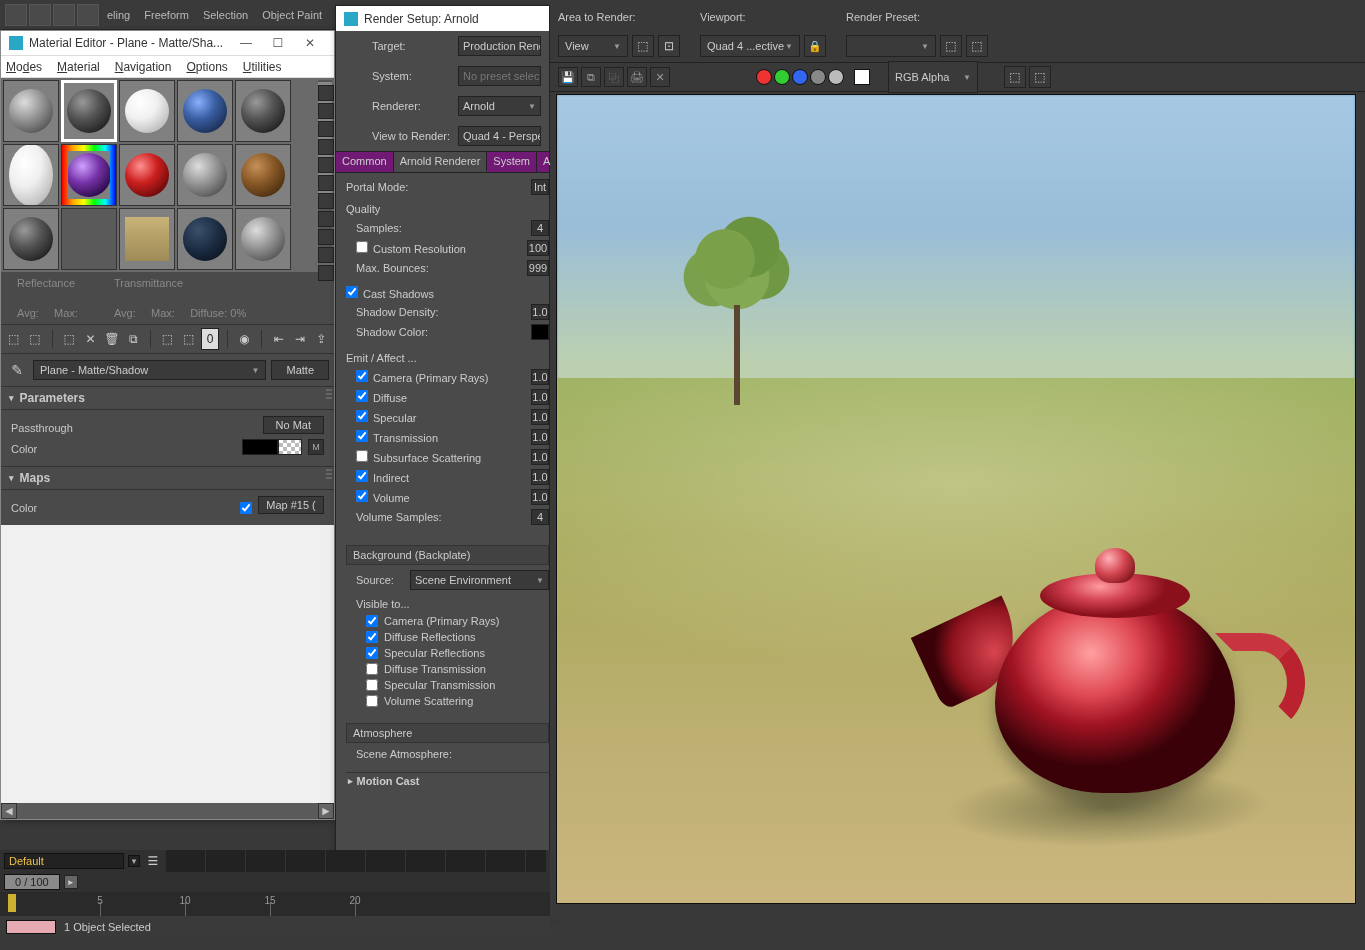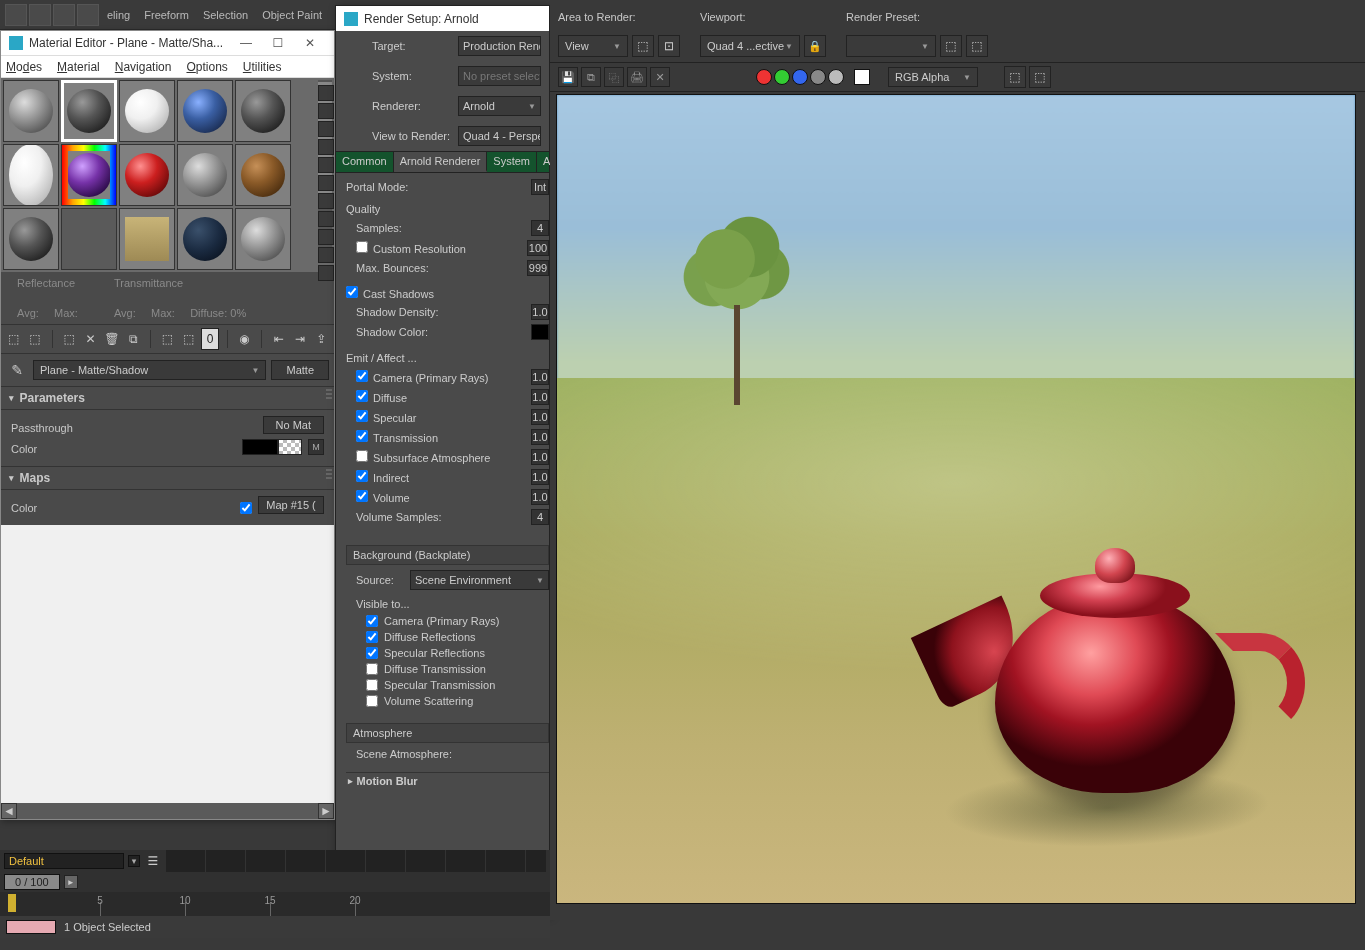--- a/index.html
+++ b/index.html
@@ -78,21 +78,21 @@
   
   .render-setup{position:absolute;left:335px;top:5px;width:215px;height:910px;background:#4a4a4a;border:1px solid #222;box-shadow:2px 2px 8px rgba(0,0,0,.4);}
   .rs-titlebar{height:25px;background:#fff;display:flex;align-items:center;padding:0 8px;color:#333;font-size:12px;}
   .rs-titlebar .app-icon{width:14px;height:14px;background:#2aa7c6;margin-right:6px;}
   .rs-body{padding:0;color:#ccc;font-size:11px;}
   .rs-row{display:flex;align-items:center;padding:5px 8px;gap:6px;}
   .rs-row .rs-label{flex:0 0 80px;margin-left:28px;}
   .rs-dd{flex:1;background:#3a3a3a;border:1px solid #222;height:20px;display:flex;align-items:center;padding:0 4px;overflow:hidden;white-space:nowrap;}
   .rs-dd.faded{color:#777;}
   
-  .rs-tabs{display:flex;border-top:1px solid #222;border-bottom:1px solid #222;background:#14532d;height:22px;}
+  .rs-tabs{display:flex;border-top:1px solid #222;border-bottom:1px solid #222;background:#701a75;height:22px;}
   .rs-tab{padding:3px 6px;font-size:11px;border-right:1px solid #222;cursor:pointer;white-space:nowrap;}
   .rs-tab.active{background:#4a4a4a;border-bottom:2px solid #4a4a4a;}
   
   .rs-section{padding:4px 0 4px 10px;}
   .rs-heading{font-size:11px;margin:6px 0 3px 0;color:#ccc;}
   .rs-heading.box{border:1px solid #333;padding:3px 6px;background:#424242;}
   .rs-param{display:flex;align-items:center;padding:2px 0;gap:4px;}
   .rs-param .plabel{flex:1;font-size:11px;}
   .rs-param .spin{width:18px;background:#333;border:1px solid #222;text-align:center;font-size:11px;color:#ccc;height:16px;line-height:14px;}
   .chk{width:12px;height:12px;margin-right:2px;cursor:pointer;}
@@ -118,21 +118,21 @@
   .rfw-tbtn{width:20px;height:20px;background:#3a3a3a;border:1px solid #222;cursor:pointer;display:flex;align-items:center;justify-content:center;font-size:11px;color:#999;}
   .rfw-rgb-group{display:flex;gap:2px;}
   .rgb-dot{width:16px;height:16px;border-radius:50%;border:1px solid #111;cursor:pointer;}
   .dot-r{background:#e33;}
   .dot-g{background:#3c3;}
   .dot-b{background:#36e;}
   .dot-a{background:#888;}
   .dot-m{background:#bbb;}
   .dot-w{background:#fff;}
   .rgb-sq{width:16px;height:16px;border:1px solid #111;cursor:pointer;}
-  .rfw-chan-dd{width:90px;height:20px;}
+  .rfw-chan-dd{width:90px;height:32px;}
   
   .rfw-viewport{position:relative;margin:2px 0 0 6px;width:800px;height:810px;background:linear-gradient(#6098c4,#3a6a94);border:1px solid #111;overflow:hidden;}
   
   
   .sky{position:absolute;inset:0;height:55%;background:linear-gradient(#a7c8e2,#9abed8 30%,#bcd0b0 60%);filter:blur(1px);}
   .grass{position:absolute;top:35%;left:0;right:0;bottom:0;background:
     radial-gradient(ellipse 120% 60% at 50% 20%,rgba(255,255,230,.3),transparent 60%),
     linear-gradient(#9cb05e 0%,#a7a95a 30%,#beb072 70%,#cab67e 100%);}
   .tree{position:absolute;left:110px;top:110px;width:140px;height:200px;}
   .trunk{position:absolute;left:50%;bottom:0;width:6px;height:100px;background:#5a4631;transform:translateX(-50%);}
@@ -451,21 +451,21 @@
         </div>
       <div class="rs-param" style="padding-left:10px;">
           <span class="plabel"><input type="checkbox" class="chk" checked="" style=""><span>Specular</span></span>
           <span class="spin">1.0</span>
         </div>
       <div class="rs-param" style="padding-left:10px;">
           <span class="plabel"><input type="checkbox" class="chk" checked="" style=""><span>Transmission</span></span>
           <span class="spin">1.0</span>
         </div>
       <div class="rs-param" style="padding-left:10px;">
-          <span class="plabel"><input type="checkbox" class="chk" style=""><span>Subsurface Atmosphere</span></span>
+          <span class="plabel"><input type="checkbox" class="chk" style=""><span>Subsurface Scattering</span></span>
           <span class="spin">1.0</span>
         </div>
       <div class="rs-param" style="padding-left:10px;">
           <span class="plabel"><input type="checkbox" class="chk" checked="" style=""><span>Indirect</span></span>
           <span class="spin">1.0</span>
         </div>
       <div class="rs-param" style="padding-left:10px;">
           <span class="plabel"><input type="checkbox" class="chk" checked="" style=""><span>Volume</span></span>
           <span class="spin">1.0</span>
         </div>
@@ -506,21 +506,21 @@
           <input type="checkbox" class="chk" style="">
           <span>Volume Scattering</span>
         </div>
 
       <div class="rs-heading box" style="margin-top:14px;">Atmosphere</div>
       <div class="rs-param" style="padding-left:10px;">
           <span class="plabel">Scene Atmosphere:</span>
         </div>
 
       <div class="arrow-hdr">
-          <span>Motion Blur</span>
+          <span>Motion Cast</span>
         </div>
     </div>
   </div>
 </div>
 
 <div class="rfw">
   <div class="rfw-toprow">
     <div class="rfw-group">
       <div class="glabel">Area to Render:</div>
       <div class="ginner">

